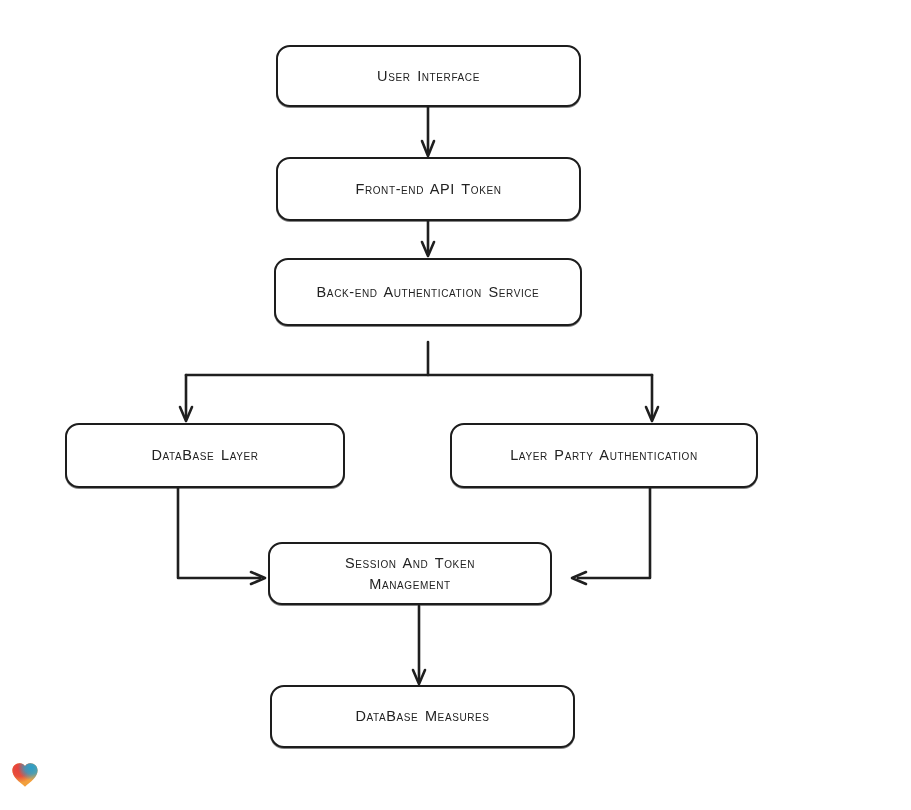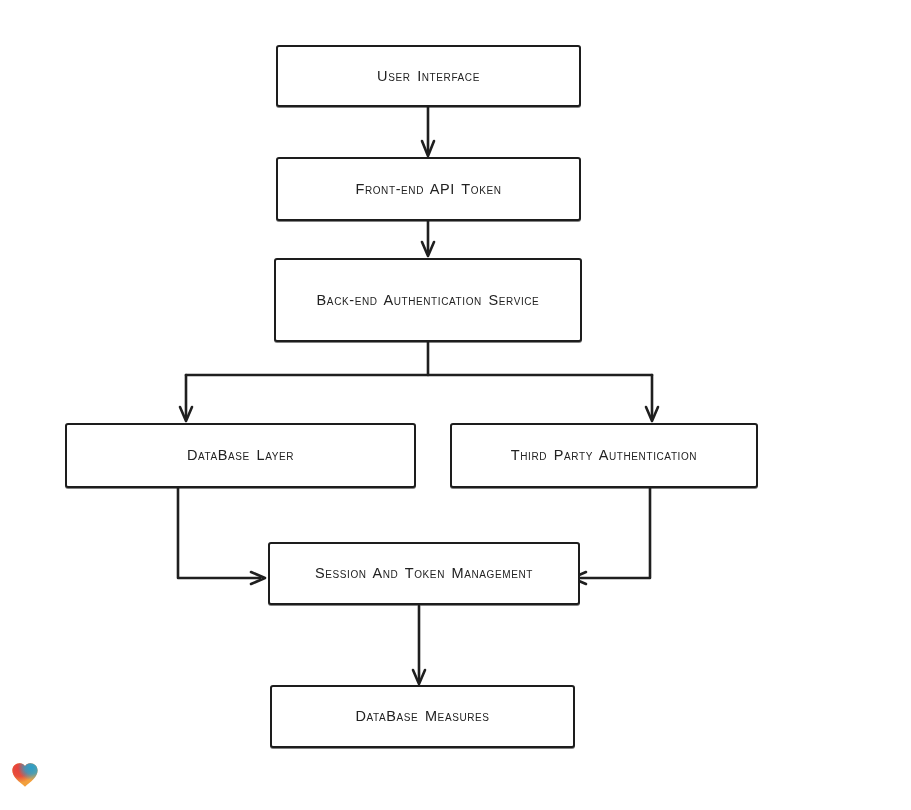--- a/index.html
+++ b/index.html
@@ -15,21 +15,21 @@
     position: absolute;
     left: 0; top: 0;
     width: 911px; height: 810px;
     pointer-events: none;
   }
   .node {
     position: absolute;
     box-sizing: border-box;
     background: #ffffff;
     border: 2.8px solid #1d1d1d;
-    border-radius: 3px;
+    border-radius: 14px;
     display: flex;
     align-items: center;
     justify-content: center;
     text-align: center;
     padding: 0 12px;
     box-shadow: 0 1px 0 0 rgba(29,29,29,0.55);
   }
   .node .label {
     font-variant: small-caps;
     font-size: 14.5px;
@@ -83,33 +83,33 @@
   </svg>
 
   <div class="node" id="n-user-interface" style="left:276px; top:45px; width:305px; height:62px;">
     <span class="label">User Interface</span>
   </div>
 
   <div class="node" id="n-front-end-api" style="left:276px; top:157px; width:305px; height:64px;">
     <span class="label">Front-end API Token</span>
   </div>
 
-  <div class="node" id="n-backend-auth" style="left:274px; top:258px; width:308px; height:84px;">
+  <div class="node" id="n-backend-auth" style="left:274px; top:258px; width:308px; height:68px;">
     <span class="label">Back-end Authentication Service</span>
   </div>
 
-  <div class="node" id="n-database-layer" style="left:65px; top:423px; width:351px; height:65px;">
+  <div class="node" id="n-database-layer" style="left:65px; top:423px; width:280px; height:65px;">
     <span class="label">DataBase Layer</span>
   </div>
 
   <div class="node" id="n-third-party-auth" style="left:450px; top:423px; width:308px; height:65px;">
-    <span class="label">Third Party Authentication</span>
+    <span class="label">Layer Party Authentication</span>
   </div>
 
-  <div class="node" id="n-session-token" style="left:268px; top:542px; width:312px; height:63px;">
+  <div class="node" id="n-session-token" style="left:268px; top:542px; width:284px; height:63px;">
     <span class="label">Session And Token Management</span>
   </div>
 
   <div class="node" id="n-security-measures" style="left:270px; top:685px; width:305px; height:63px;">
     <span class="label">DataBase Measures</span>
   </div>
 
   <svg class="logo" viewBox="0 0 32 30">
     <defs>
       <radialGradient id="gRed" cx="27%" cy="22%" r="62%">

